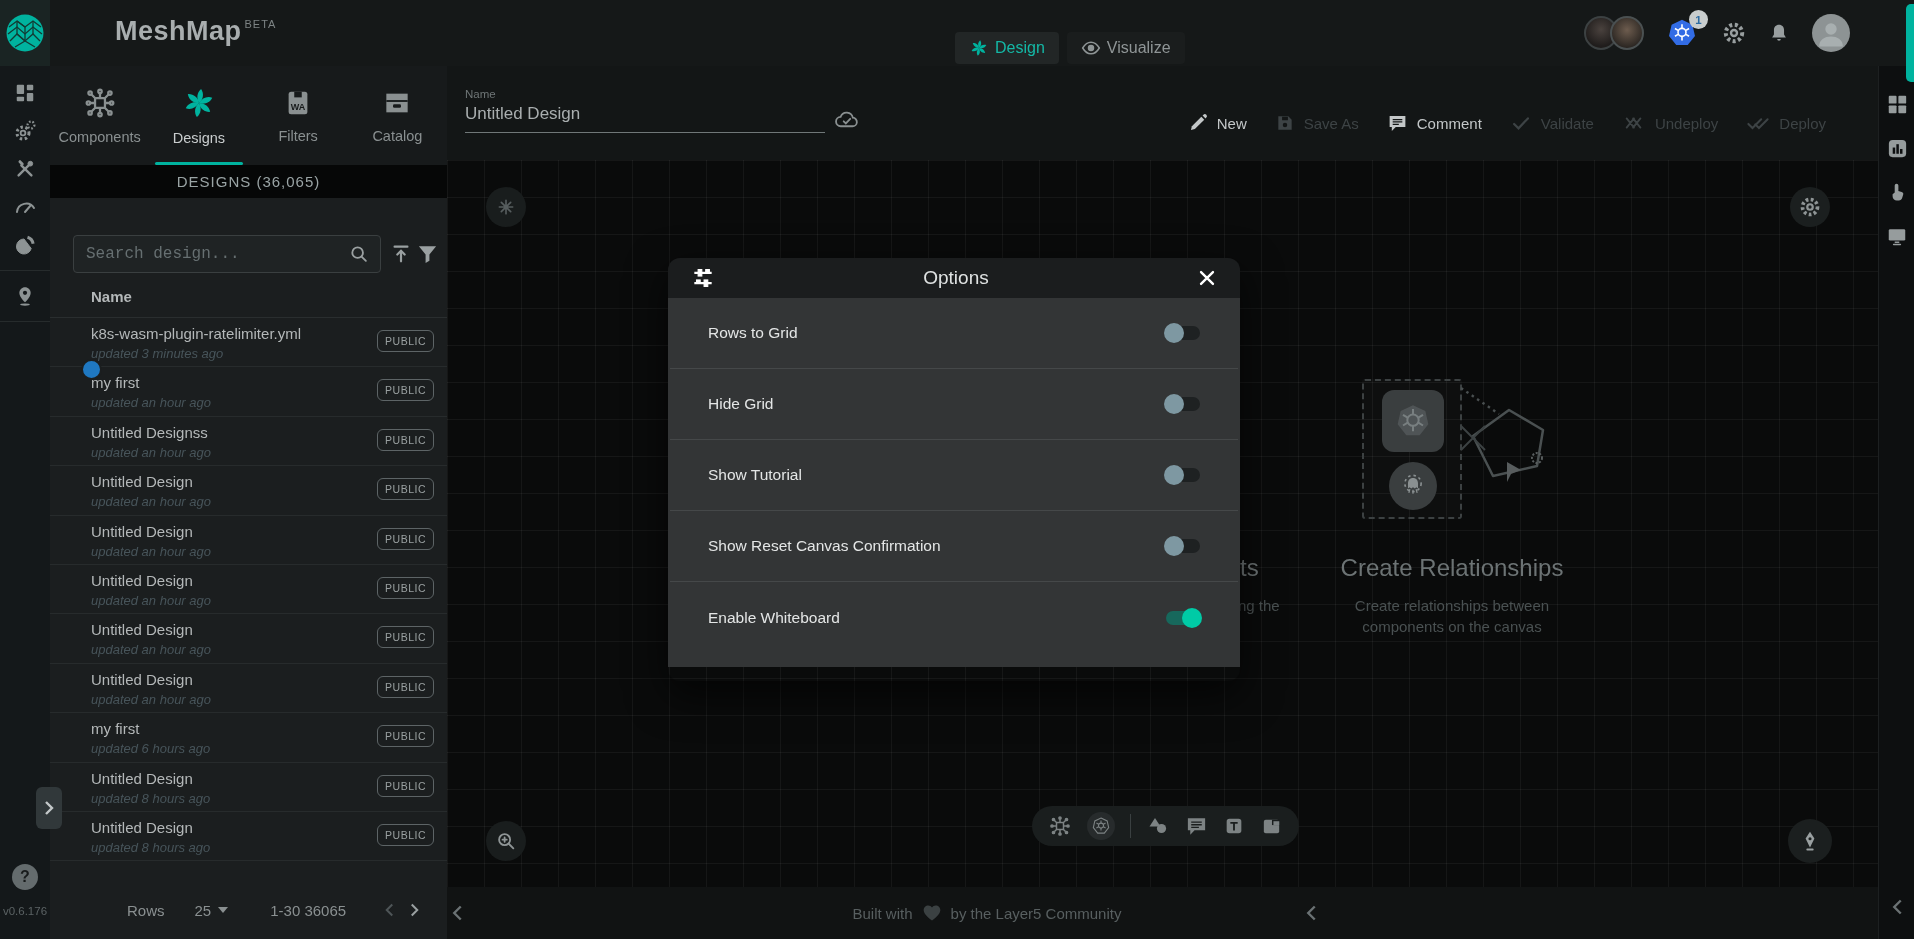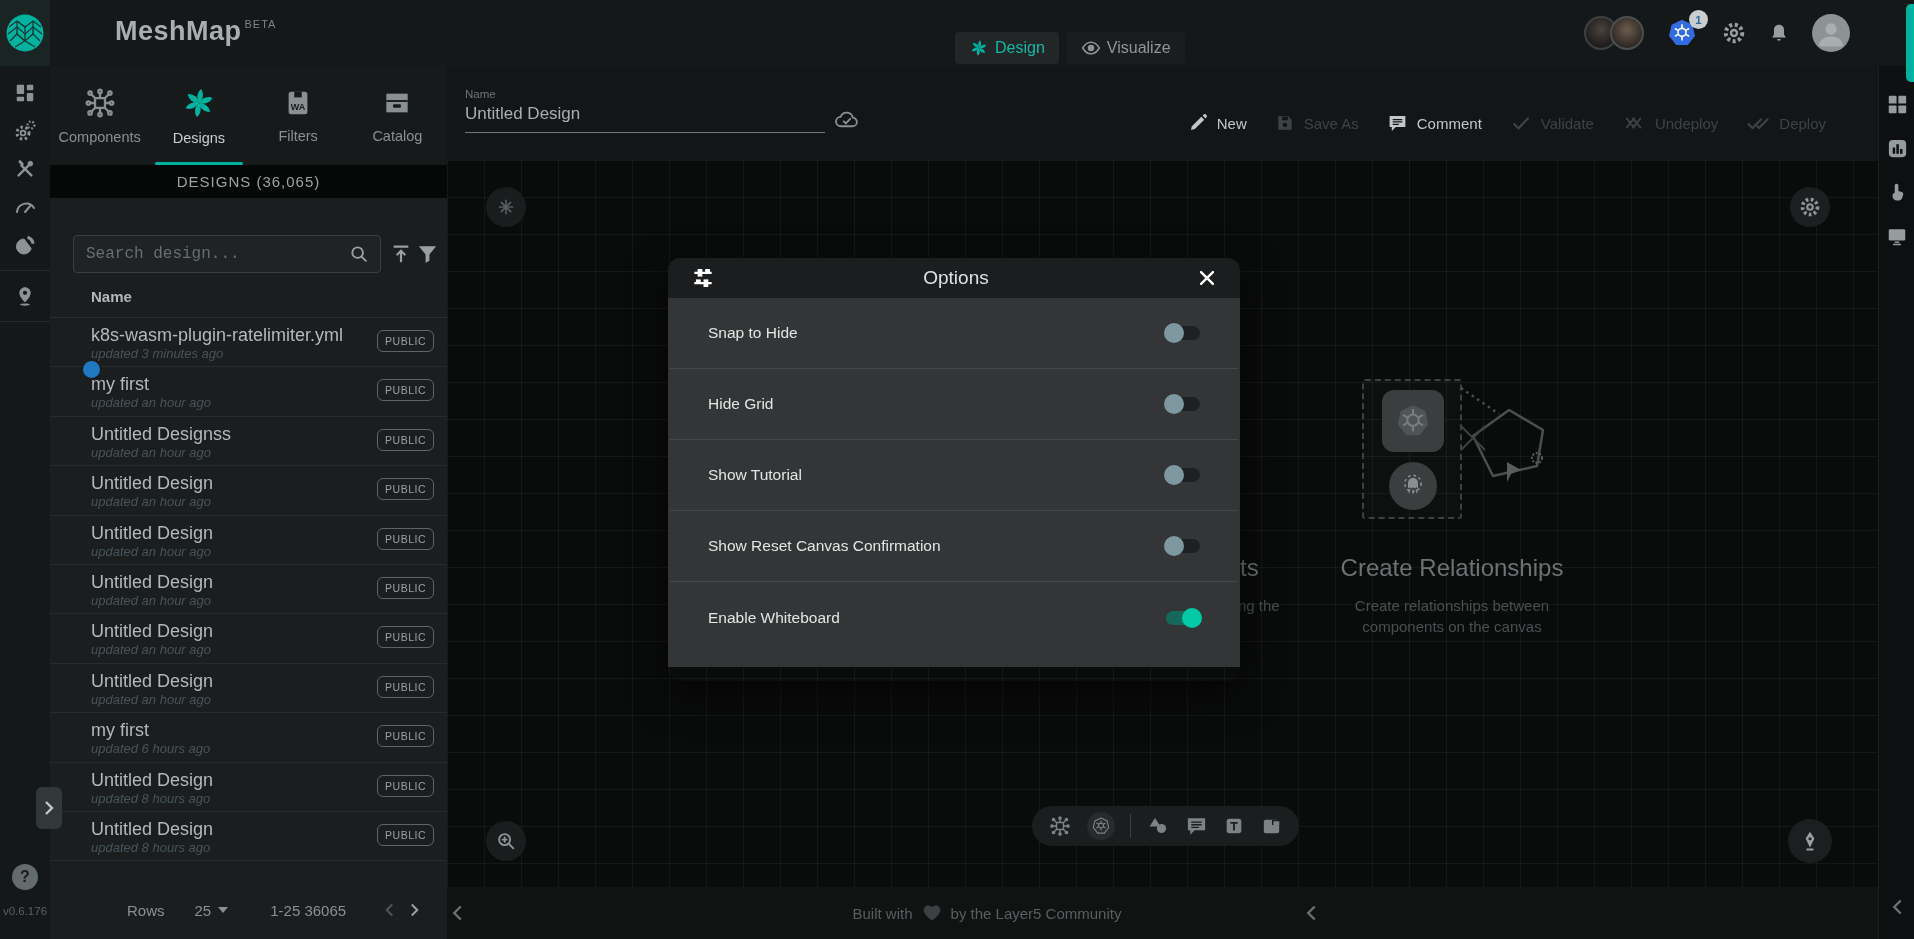--- a/index.html
+++ b/index.html
@@ -50,21 +50,21 @@
   .search-box input { flex:1; background:transparent; border:none; outline:none; color:#aeb3b4; font-size:16px; padding:0 8px 0 12px; font-family:Liberation Mono, monospace; }
   .search-box input::placeholder { color:#666f71; }
   .search-box .mag { margin-right:10px; color:#9aa0a1; }
   .side-tool { position:absolute; top:16px; color:#9aa0a1; }
   .side-tool.upload { left:340px; }
   .side-tool.filter { left:366px; }
   .name-header { position:absolute; left:41px; top:222px; font-size:15px; font-weight:bold; color:#b4b8b9; }
   .list-sep { position:absolute; left:0; top:251px; width:397px; height:1px; background:#2a2e2f; }
   .design-list { position:absolute; left:0; top:252px; width:397px; }
   .design-row { position:relative; height:49.4px; border-bottom:1px solid #272b2c; cursor:pointer; }
-  .design-row .dname { position:absolute; left:41px; top:7px; font-size:18px; color:#b4b8b9; white-space:nowrap; }
+  .design-row .dname { position:absolute; left:41px; top:7px; font-size:15px; color:#b4b8b9; white-space:nowrap; }
   .design-row .dupd { position:absolute; left:41px; top:28px; font-size:13px; font-style:italic; color:#47545a; }
   .design-row .badge { position:absolute; right:13px; top:12px; padding:4px 7px; border:1px solid #5d6466; border-radius:6px; font-size:10.5px; letter-spacing:.5px; color:#9aa0a1; }
   .presence-dot { position:absolute; left:31px; top:293px; width:21px; height:21px; border-radius:50%; background:#1f78c1; border:2px solid #1b1e1f; z-index:5; }
   .pagination { position:absolute; left:0; top:828px; width:397px; height:32px; display:flex; align-items:center; color:#8a9091; font-size:15px; }
   .pg-rows-label { margin-left:77px; }
   .pg-rows-val { margin-left:30px; display:flex; align-items:center; gap:7px; cursor:pointer; }
   .caret-down { width:0; height:0; border-left:5px solid transparent; border-right:5px solid transparent; border-top:6px solid #8a9091; }
   .pg-range { margin-left:42px; }
   .pg-prev { margin-left:38px; color:#4e5557; }
   .pg-next { margin-left:14px; color:#9aa0a1; }
@@ -409,21 +409,21 @@
   </div>
       </div>
     <div class="presence-dot"></div>
 
     <div class="pagination">
       <span class="pg-rows-label">Rows</span>
       <span class="pg-rows-val">
         <span>25</span>
         <span class="caret-down"></span>
       </span>
-      <span class="pg-range">1-25 36065</span>
+      <span class="pg-range">1-30 36065</span>
       <span class="pg-prev">
         <svg width="11" height="16" viewBox="0 0 12 16" fill="none" stroke="currentColor" stroke-width="2.2">
             <path d="M9 2 L3 8 L9 14"></path>
           </svg>
       </span>
       <span class="pg-next">
         <svg width="11" height="16" viewBox="0 0 12 16" fill="none" stroke="currentColor" stroke-width="2.2">
             <path d="M3 2 L9 8 L3 14"></path>
           </svg>
       </span>
@@ -670,21 +670,21 @@
       </span>
       <span class="modal-title">Options</span>
       <span class="modal-close">
         <svg width="22" height="22" viewBox="0 0 24 24" fill="none" stroke="currentColor" stroke-width="2.6" stroke-linecap="round">
             <path d="M5.5 5.5 L18.5 18.5 M18.5 5.5 L5.5 18.5"></path>
           </svg>
       </span>
     </div>
     <div class="modal-body" id="options-list">
         <div class="opt-row">
-    <span class="opt-label">Snap to Hide</span>
+    <span class="opt-label">Rows to Grid</span>
     <span class="toggle off">
             <span class="knob"></span>
           </span>
   </div>
         <div class="opt-row">
     <span class="opt-label">Hide Grid</span>
     <span class="toggle off">
             <span class="knob"></span>
           </span>
   </div>

